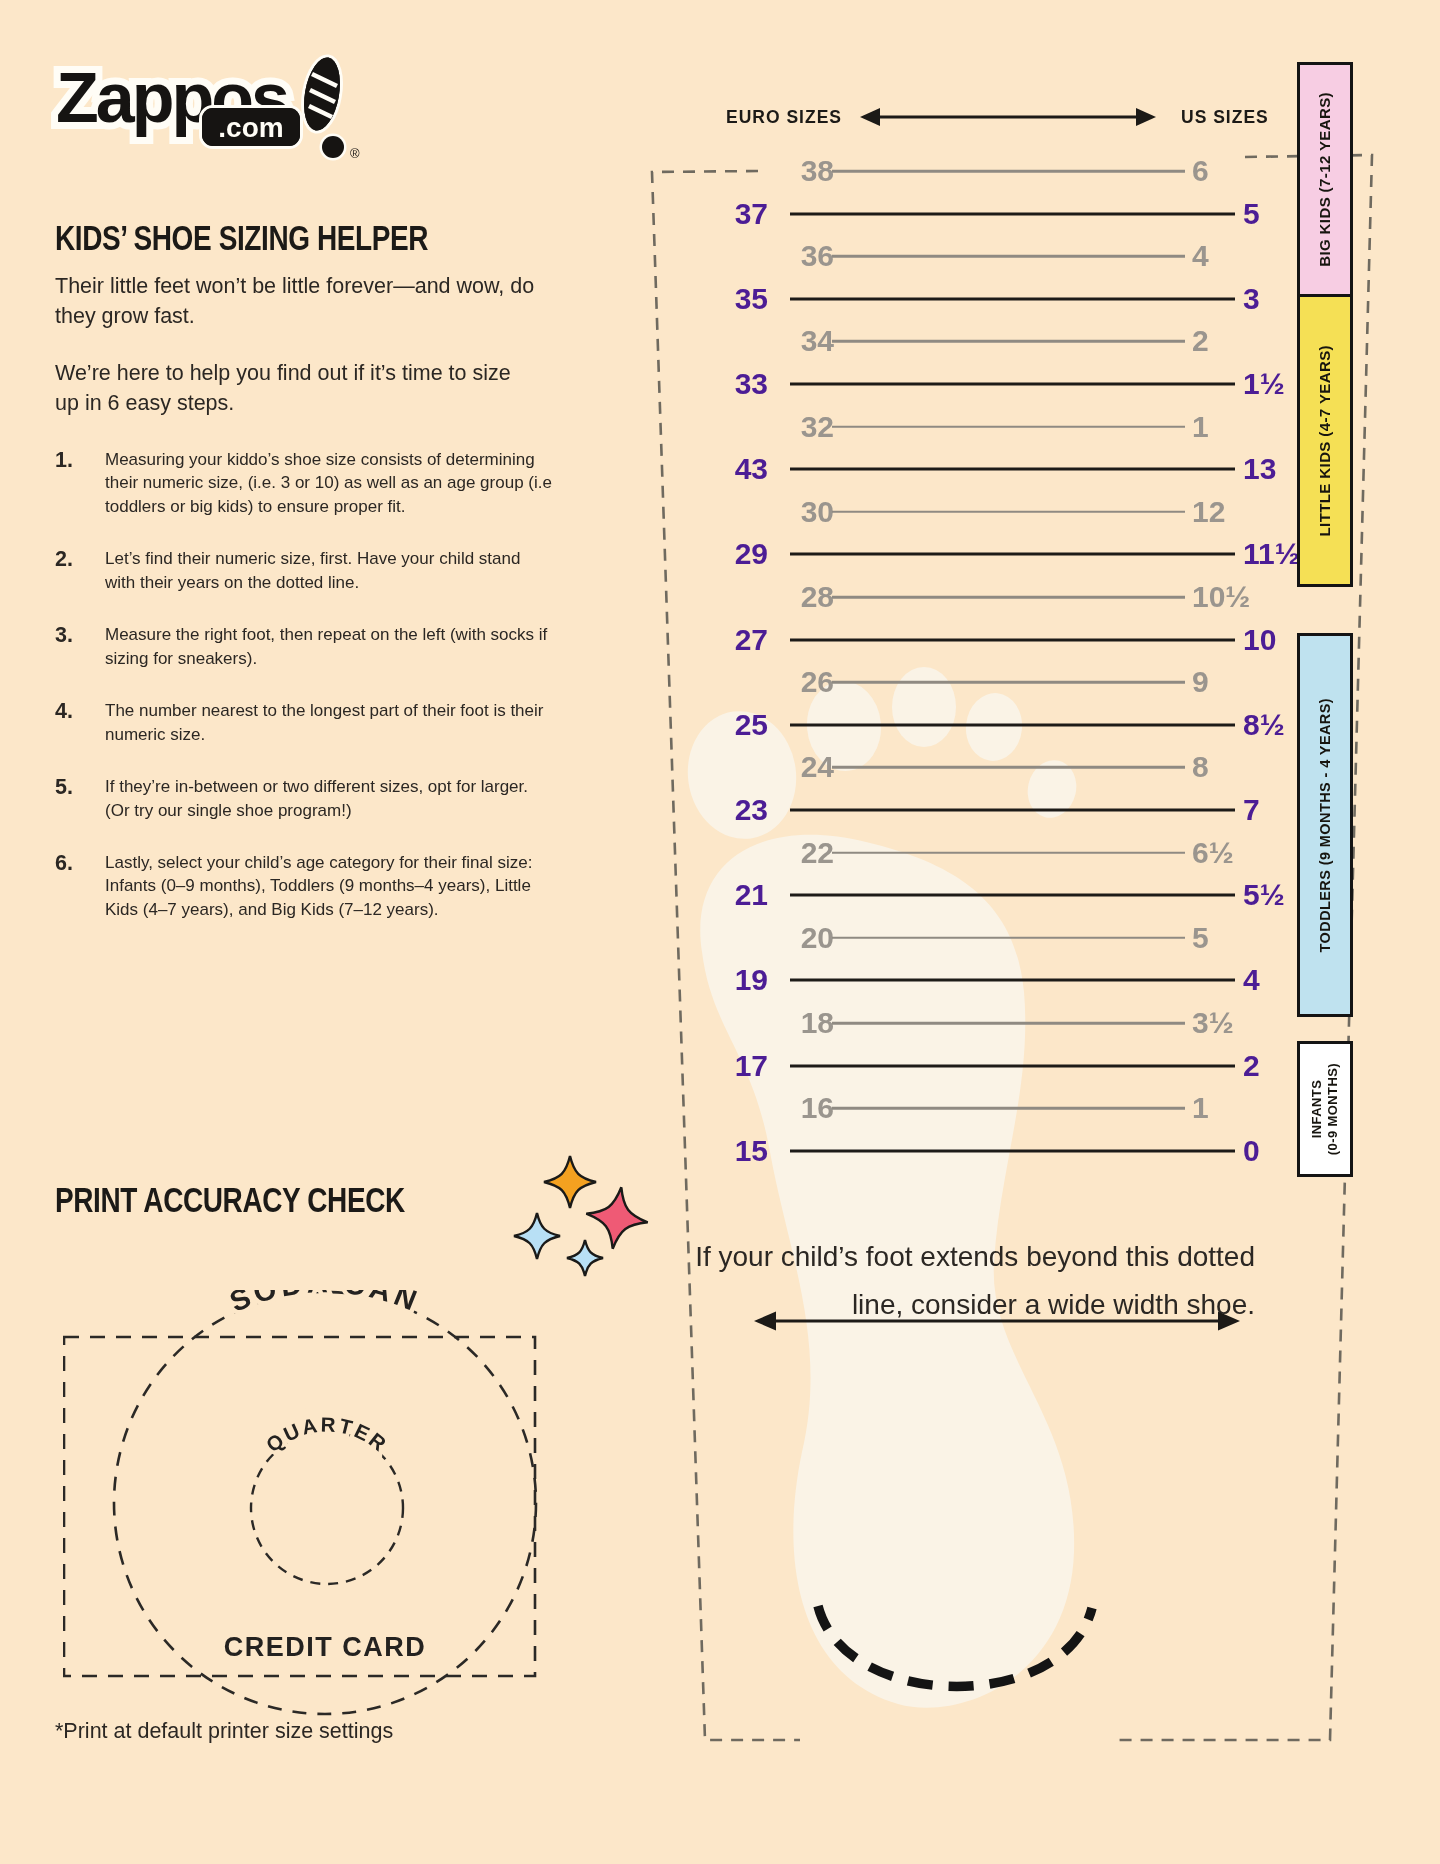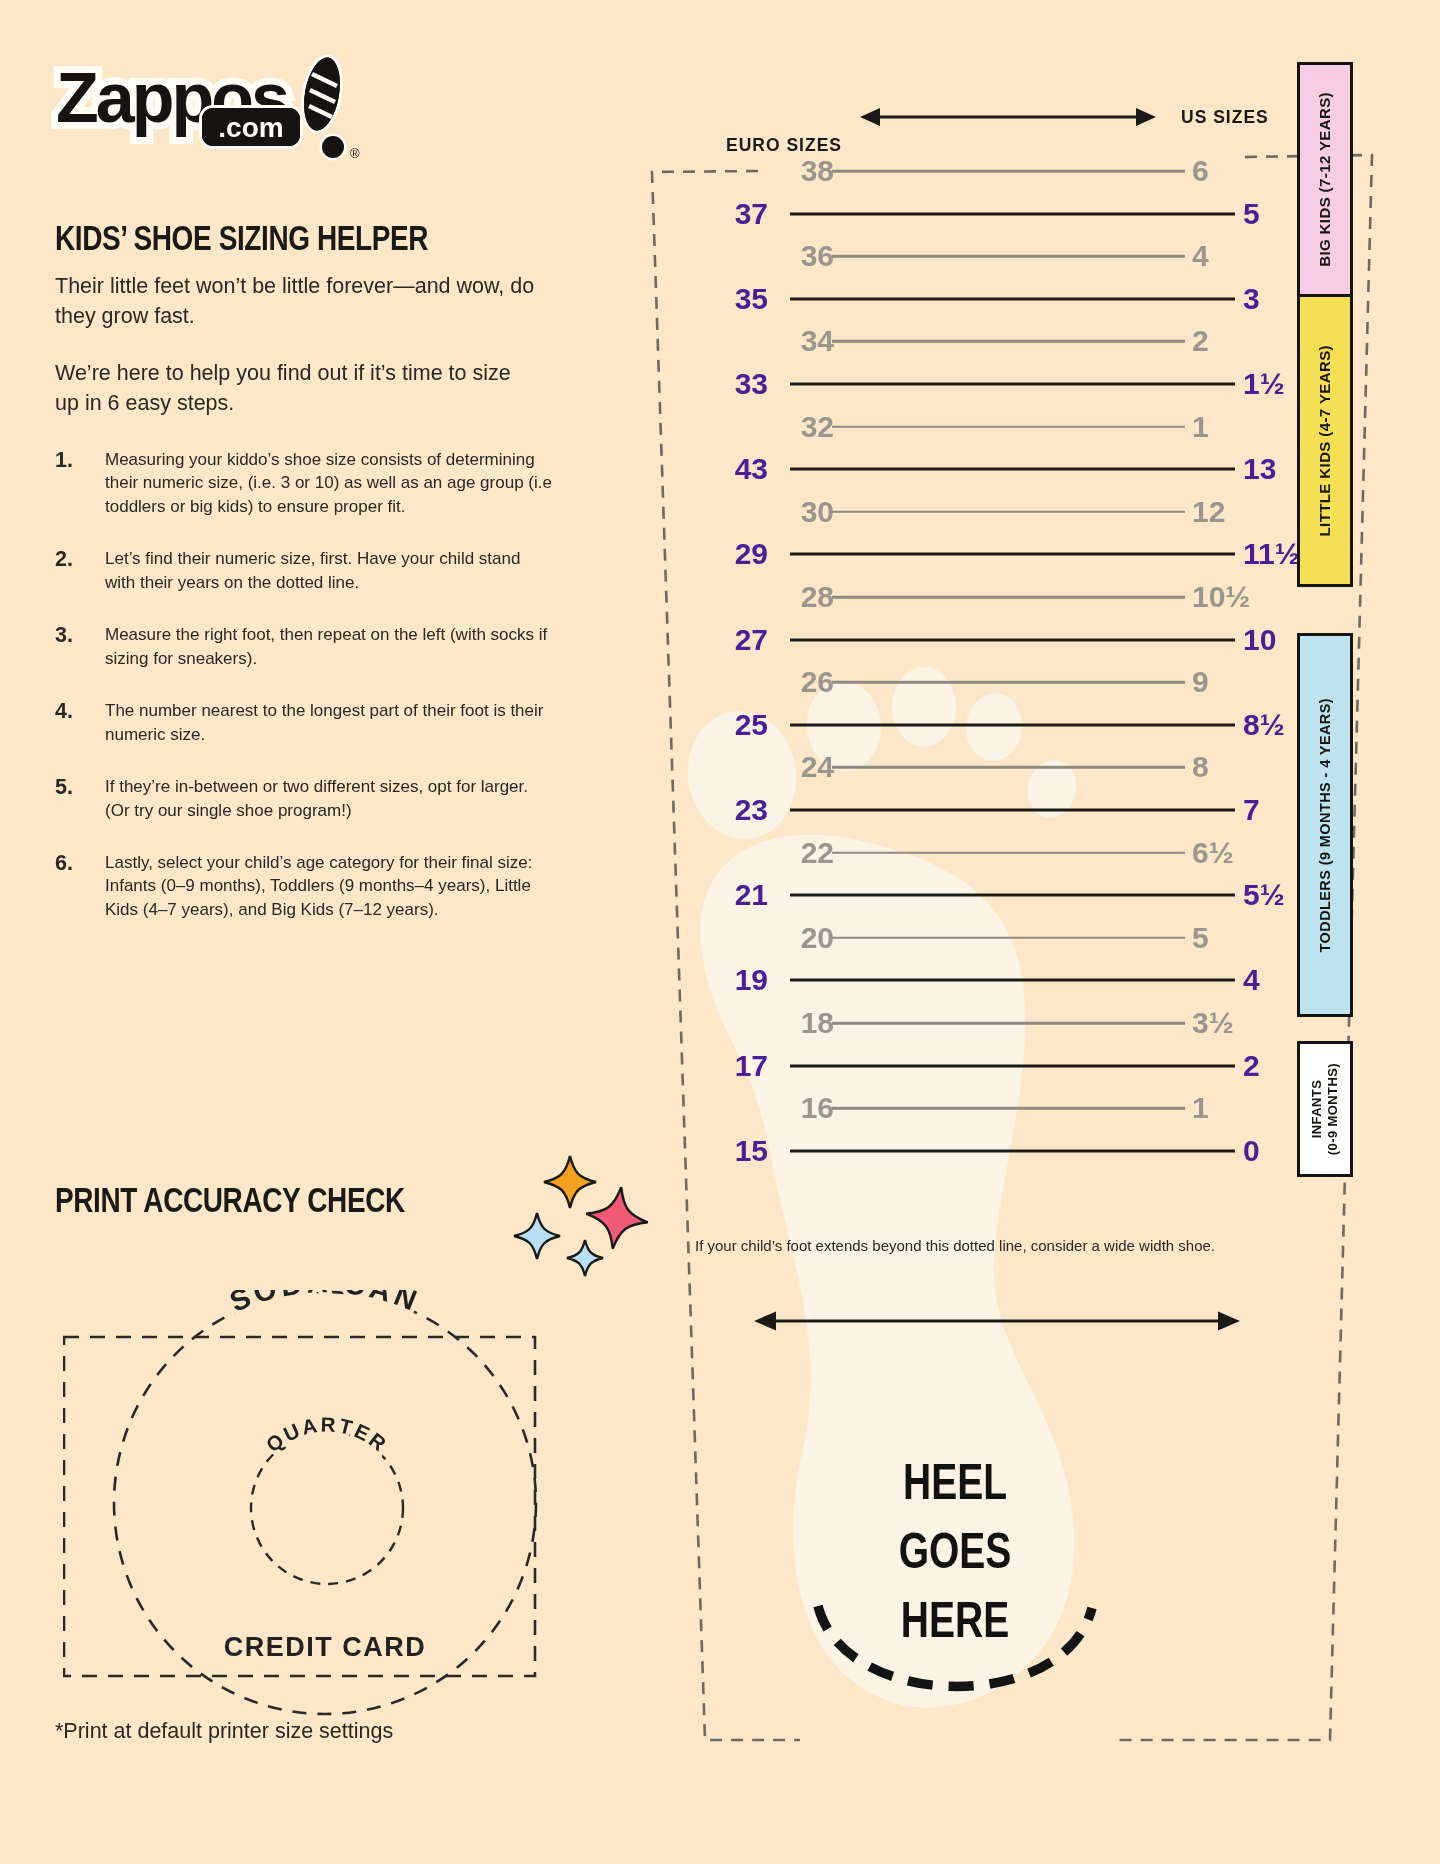--- a/index.html
+++ b/index.html
@@ -34,22 +34,22 @@
   .rrow.gray .euro{right:606px;}
   .rrow.gray .us{left:1192px;}
   .hdr-label{position:absolute;top:103px;height:28px;line-height:28px;font-weight:bold;
              font-size:17.5px;letter-spacing:1px;color:#1c1a17;}
   
   .band{position:absolute;left:1297px;width:56px;border:3px solid #141414;
         display:flex;align-items:center;justify-content:center;z-index:6;}
   .band span{writing-mode:vertical-rl;transform:rotate(180deg);font-weight:bold;
              color:#17150f;letter-spacing:0.4px;text-align:center;white-space:pre-line;line-height:1.25;}
   
-  #wide-note{position:absolute;left:655px;top:1233px;width:600px;text-align:center;
-             font-size:15px;line-height:1.72;z-index:5;}
+  #wide-note{position:absolute;left:655px;top:1233px;width:600px;text-align:right;
+             font-size:28px;line-height:1.72;z-index:5;}
   #heel-text{position:absolute;left:775px;top:1448px;width:360px;text-align:center;z-index:5;}
   #heel-text div{font-size:50px;font-weight:bold;color:#14120f;line-height:1.38;
                  transform:scaleX(0.78);transform-origin:center;}
   #footnote{position:absolute;left:55px;top:1719px;font-size:21.5px;}
   .z1{z-index:1;}.z2{z-index:2;}.z3{z-index:3;}.z4{z-index:4;}.z5{z-index:5;}
 </style>
 </head>
 <body>
 
 <div id="page" data-name="page">
@@ -142,21 +142,21 @@
       <textPath href="#soda-arc" startOffset="50%" text-anchor="middle" id="soda-text">SODA CAN</textPath>
     </text>
     <text data-name="quarter-label" font-family="Liberation Sans, sans-serif" font-size="20.5" font-weight="bold" fill="#242220" letter-spacing="2.5" class="halo" stroke="#fce7c9" stroke-width="8">
       <textPath href="#quarter-arc" startOffset="50%" text-anchor="middle" id="quarter-text">QUARTER</textPath>
     </text>
     <text data-name="credit-card-label" id="cc-text" x="262" y="366" text-anchor="middle" font-family="Liberation Sans, sans-serif" font-size="27" font-weight="bold" fill="#242220" letter-spacing="1.5">CREDIT CARD</text>
   </svg>
 
   <div id="footnote" class="z4" data-name="print-settings-footnote">*Print at default printer size settings</div>
 
-  <div class="hdr-label z4" data-name="euro-sizes-header" style="left:726px;margin-top:28px;">EURO SIZES</div>
+  <div class="hdr-label z4" data-name="euro-sizes-header" style="left:726px;">EURO SIZES</div>
   <svg class="abs z4" data-name="sizes-double-arrow-icon" style="left:858px;top:103px;" width="300" height="28" viewBox="0 0 300 28">
     <line x1="16" y1="14" x2="284" y2="14" stroke="#1c1a17" stroke-width="3"></line>
     <polygon points="2,14 22,5 22,23" fill="#1c1a17"></polygon>
     <polygon points="298,14 278,5 278,23" fill="#1c1a17"></polygon>
   </svg>
   <div class="hdr-label z4" data-name="us-sizes-header" style="left:1181px;">US SIZES</div>
 
   <div id="ruler-rows" class="abs z3" data-name="size-ruler" style="left:0;top:0;">
       <div class="rrow gray" data-name="size-row-euro-38" style="top: 171px;">
         <span class="euro" data-name="euro-size-label">38</span>
@@ -296,19 +296,14 @@
       </div>
     </div>
 
   <div id="wide-note" data-name="wide-width-note">If your child’s foot extends beyond this dotted line, consider a wide width shoe.</div>
   <svg class="abs z5" data-name="wide-width-double-arrow-icon" style="left:752px;top:1306px;" width="490" height="30" viewBox="0 0 490 30">
     <line x1="18" y1="15" x2="472" y2="15" stroke="#1c1a17" stroke-width="3"></line>
     <polygon points="2,15 24,5.5 24,24.5" fill="#1c1a17"></polygon>
     <polygon points="488,15 466,5.5 466,24.5" fill="#1c1a17"></polygon>
   </svg>
 
-  <div id="heel-text" data-name="heel-goes-here-label">
-      <div data-name="heel-word">HEEL</div>
-      <div data-name="heel-word">GOES</div>
-      <div data-name="heel-word">HERE</div>
-    </div>
 
 </div>
 
 </body></html>

